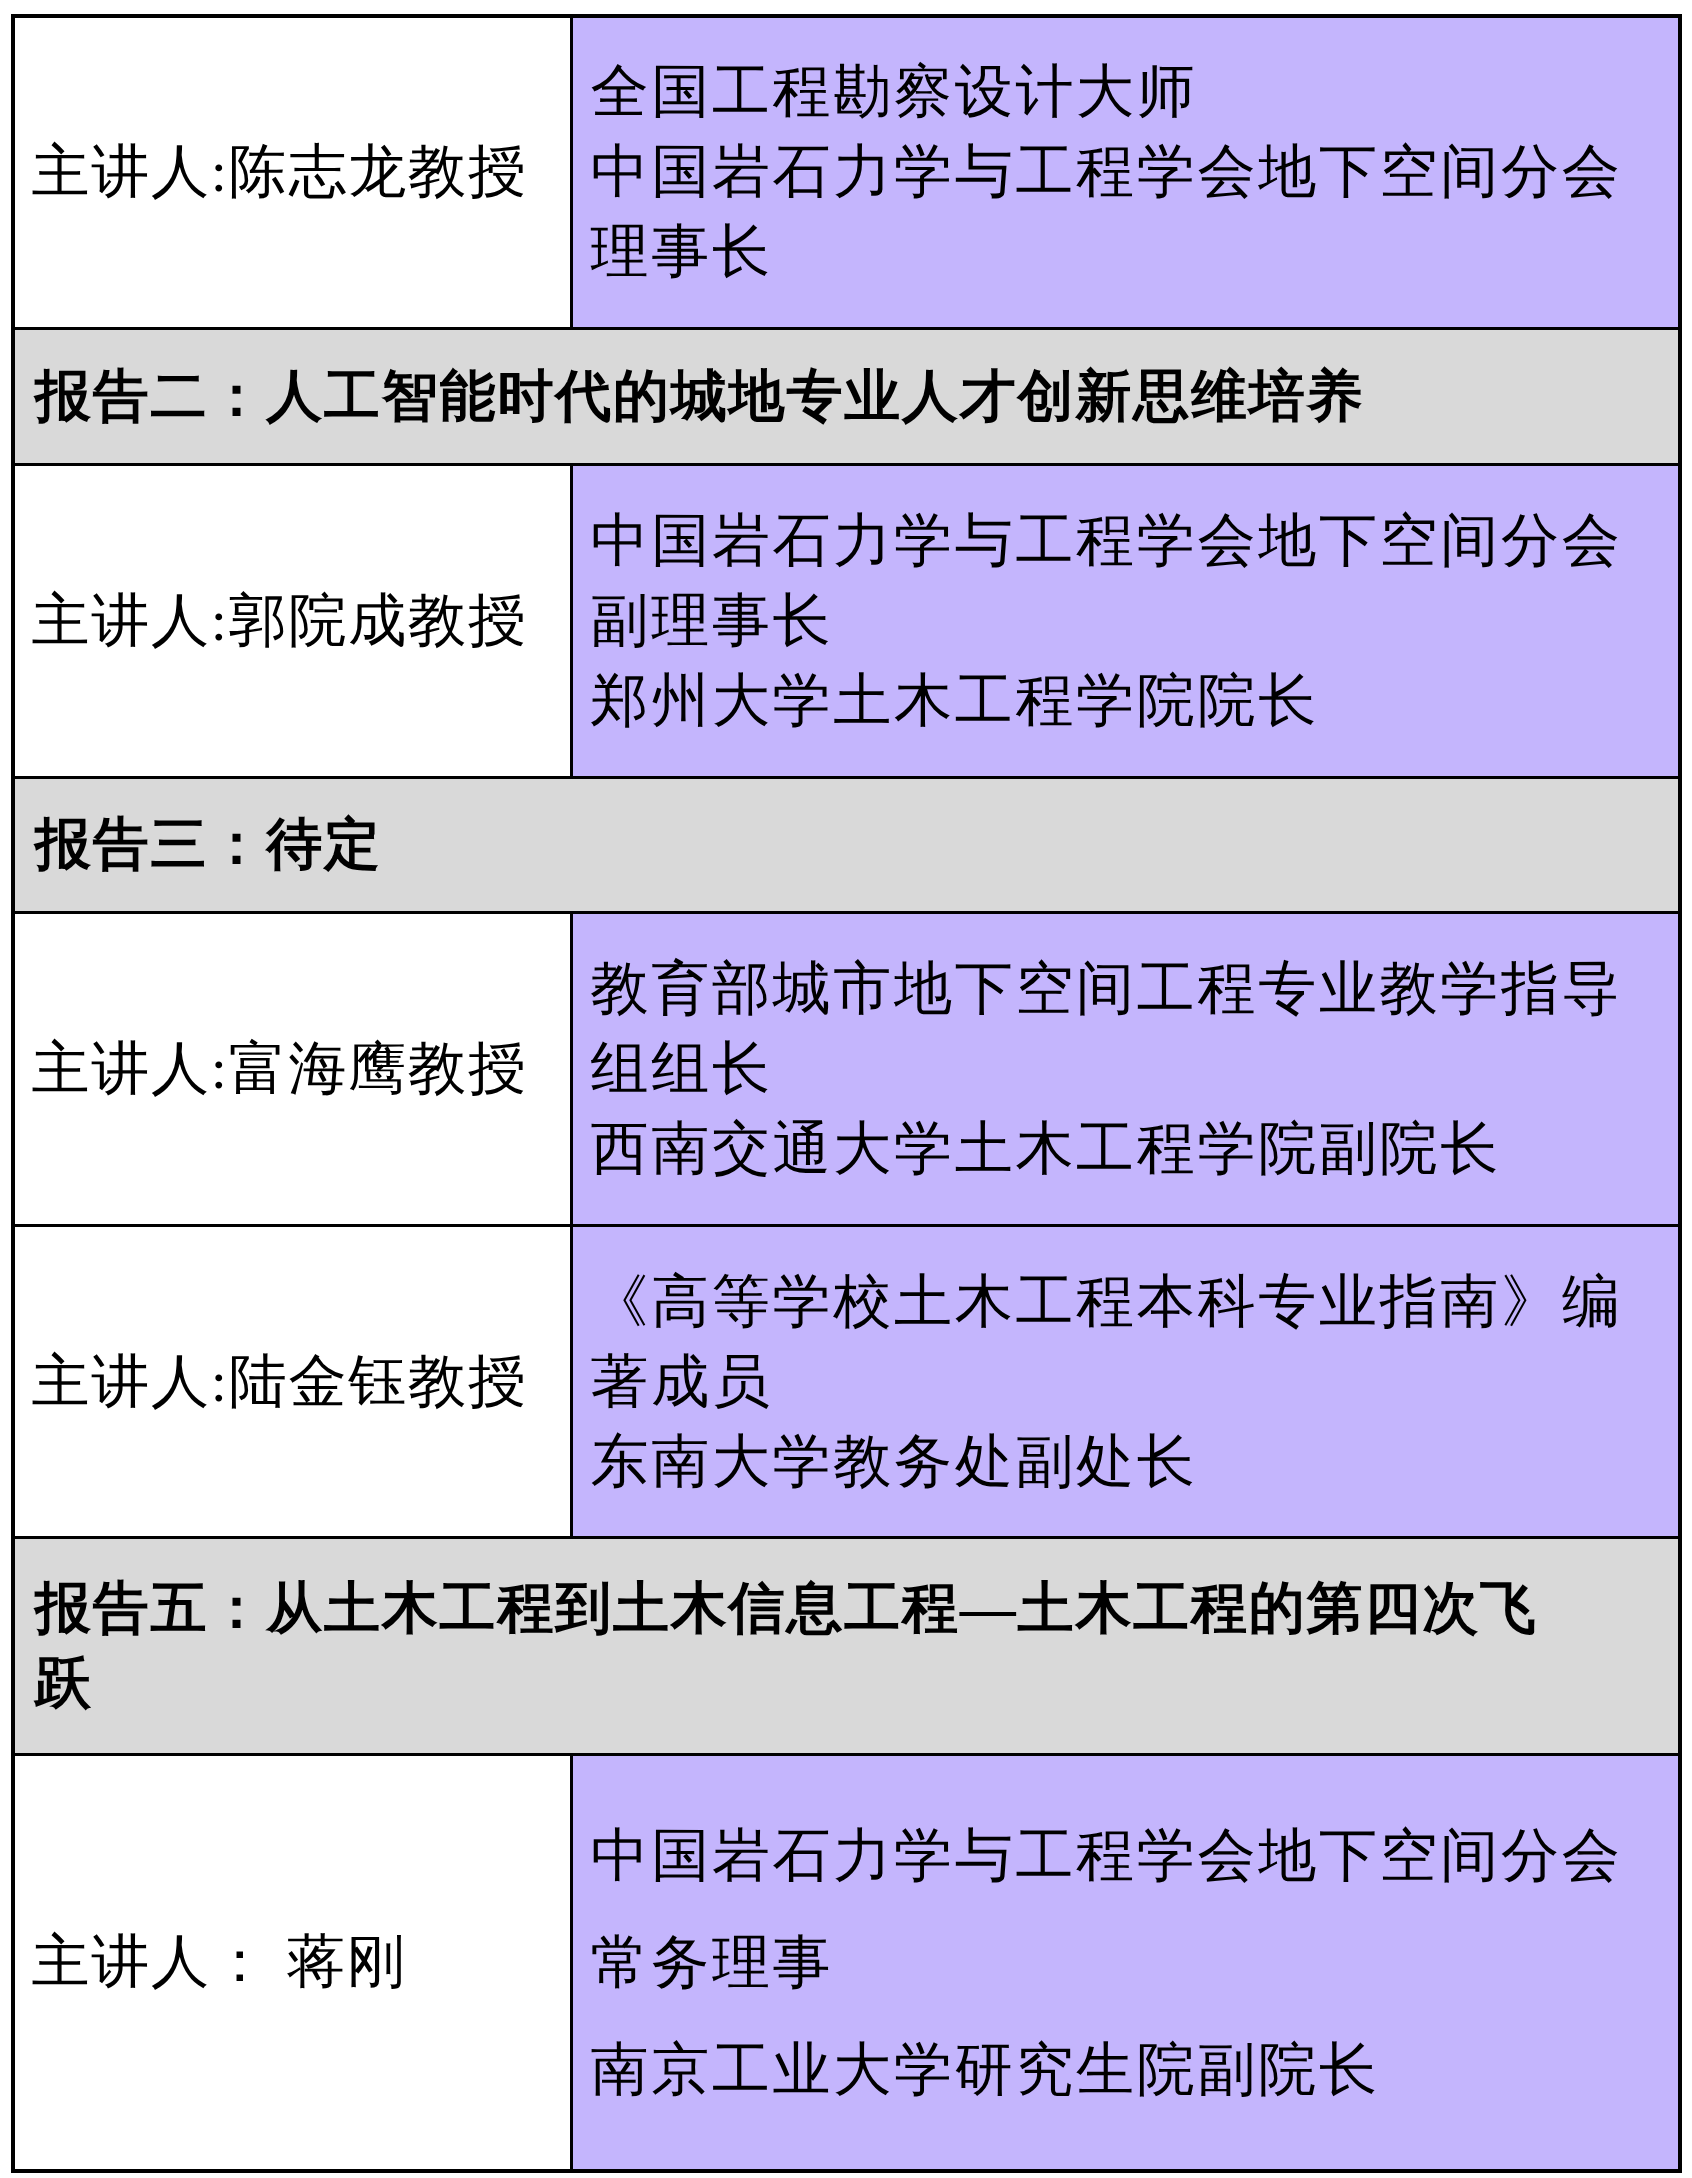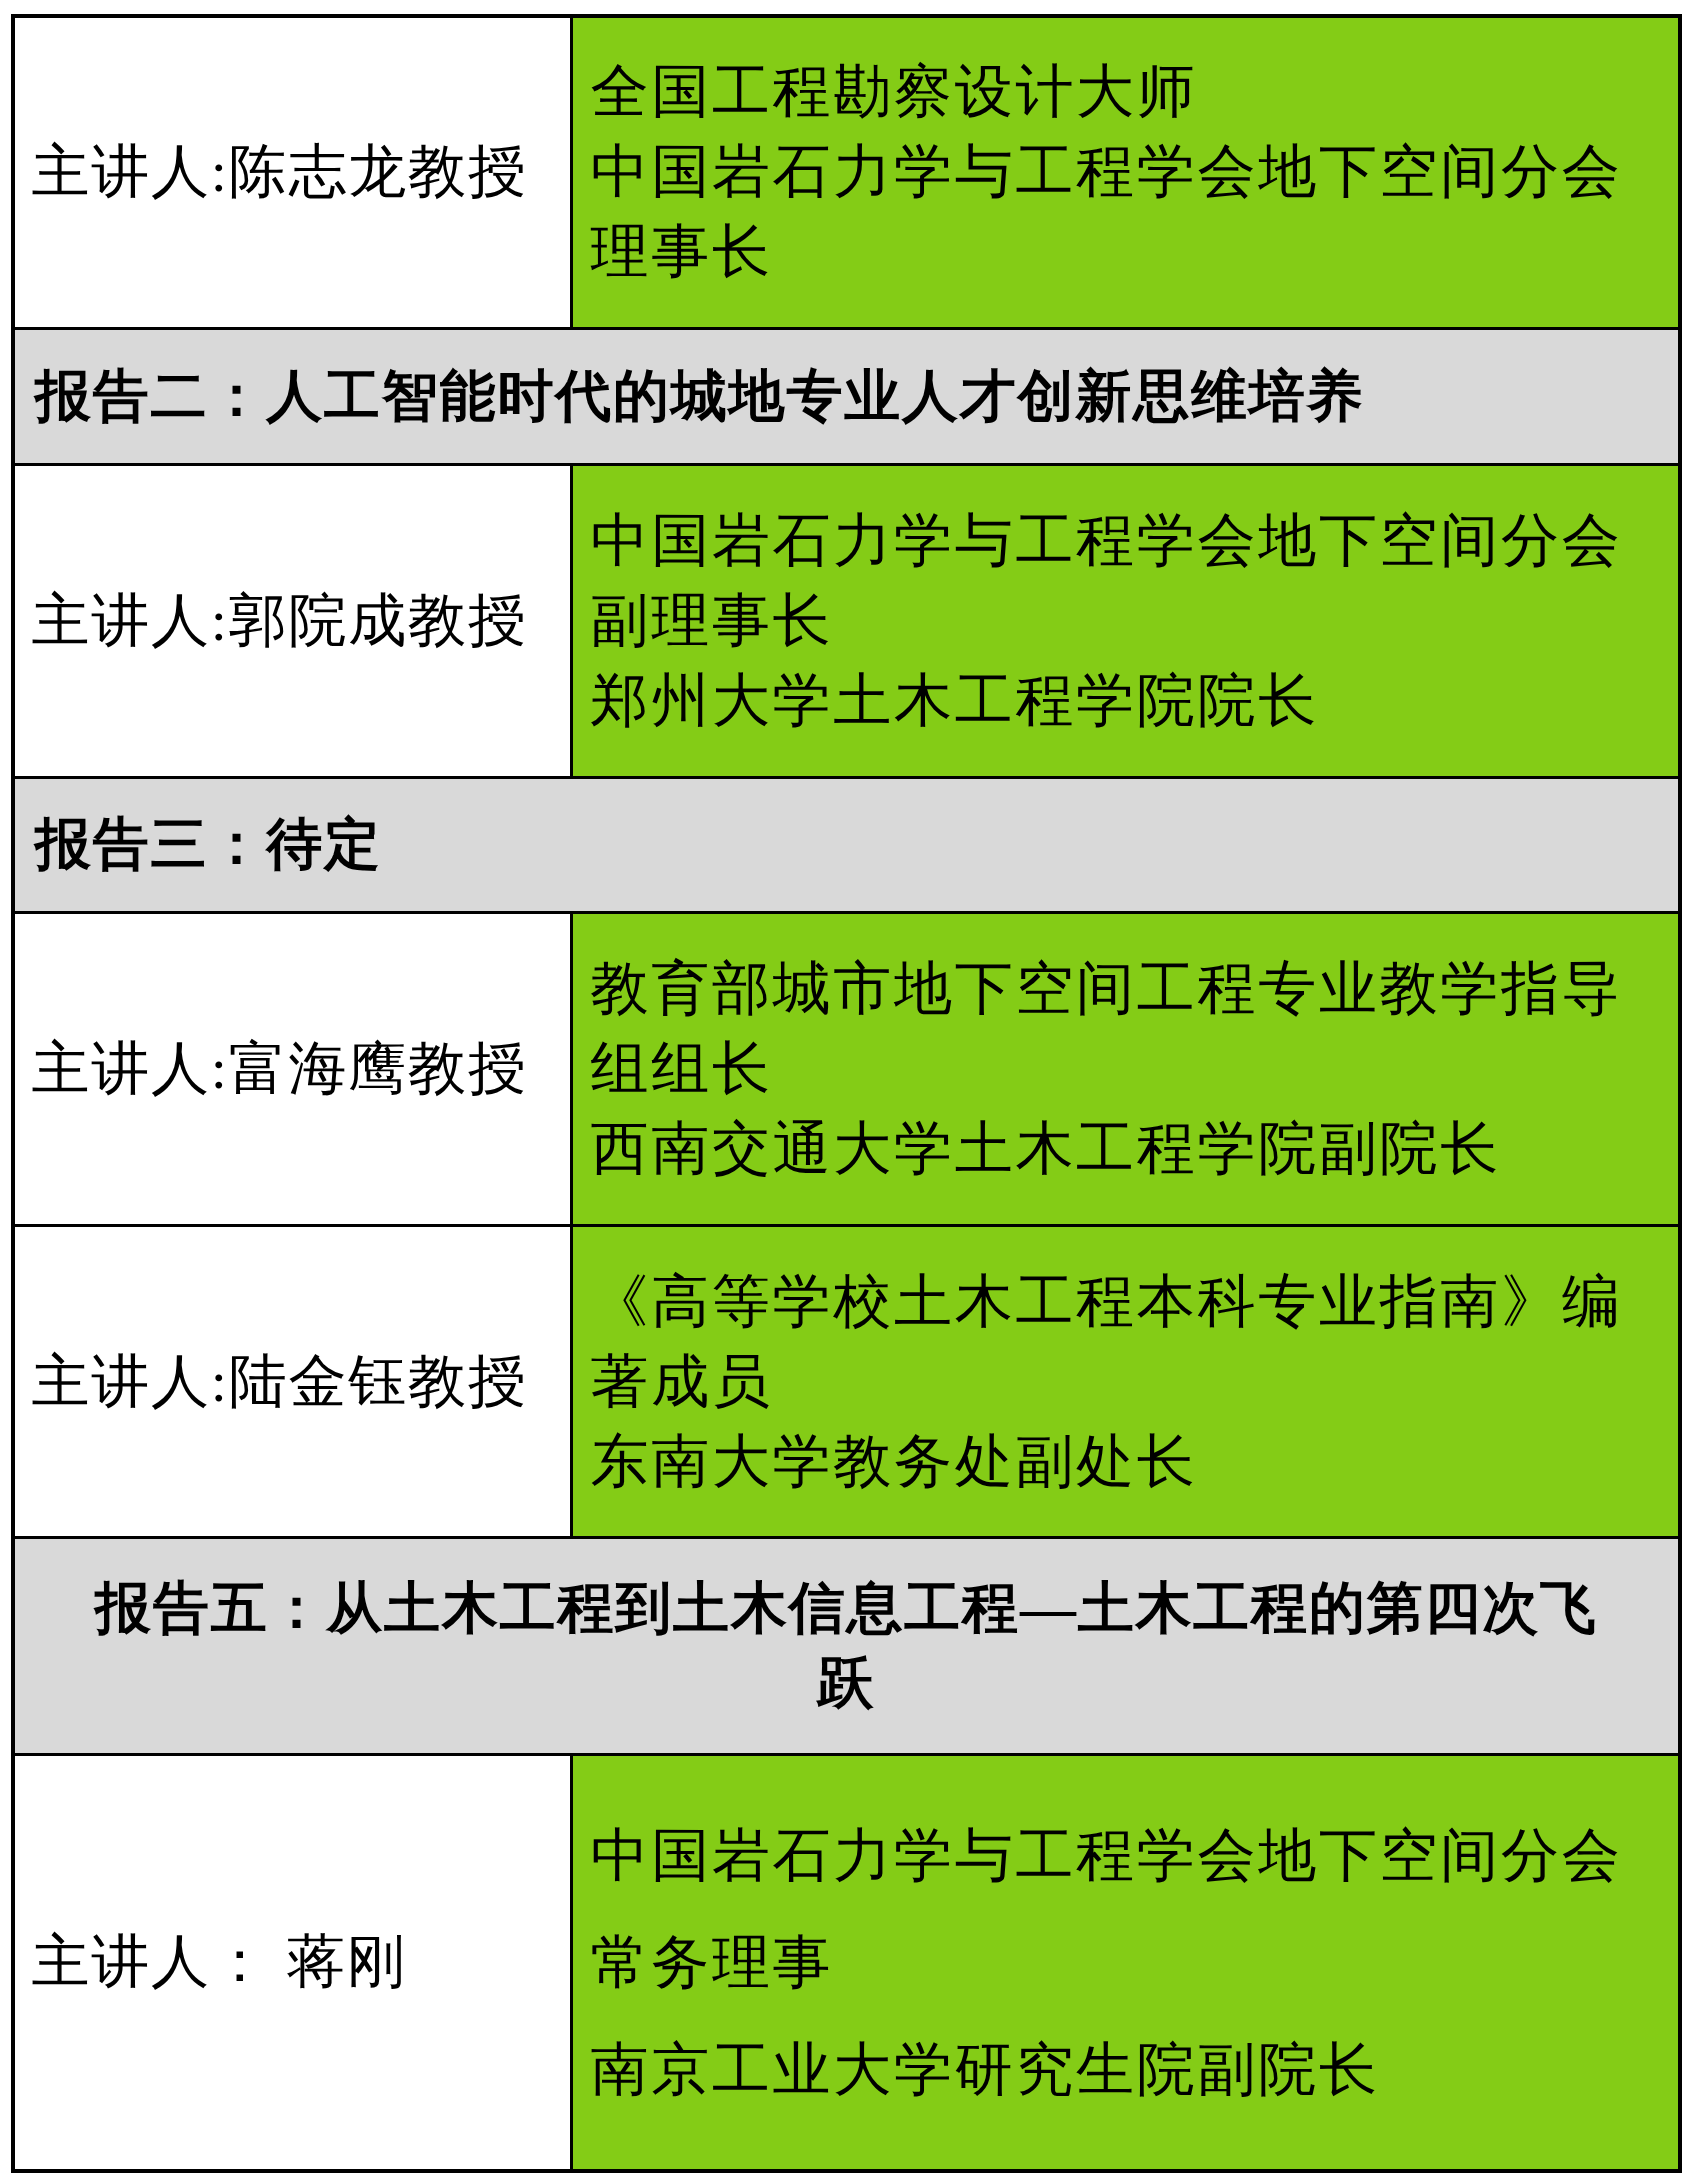--- a/index.html
+++ b/index.html
@@ -47,24 +47,24 @@
     letter-spacing: 1.8px;
     white-space: pre-line;
     background: #ffffff;
   }
   td.affil {
     font-size: 58px;
     line-height: 80px;
     padding: 1.8px 18px;
     letter-spacing: 2.7px;
     white-space: pre-line;
-    background: #84cc16;
+    background: #c4b5fd;
   }
   tr.rh1 { height: 107px; }
-  tr.rh2 { height: 160px; text-align: center; }
+  tr.rh2 { height: 160px; }
   tr.rb3 { height: 241px; }
   tr.rb2 { height: 160px; }
   tr.rbw { height: 327px; }
   tr.rbw td.affil { line-height: 107px; }
 </style>
 </head>
 <body>
 
 <div class="page">
   <table class="schedule">

